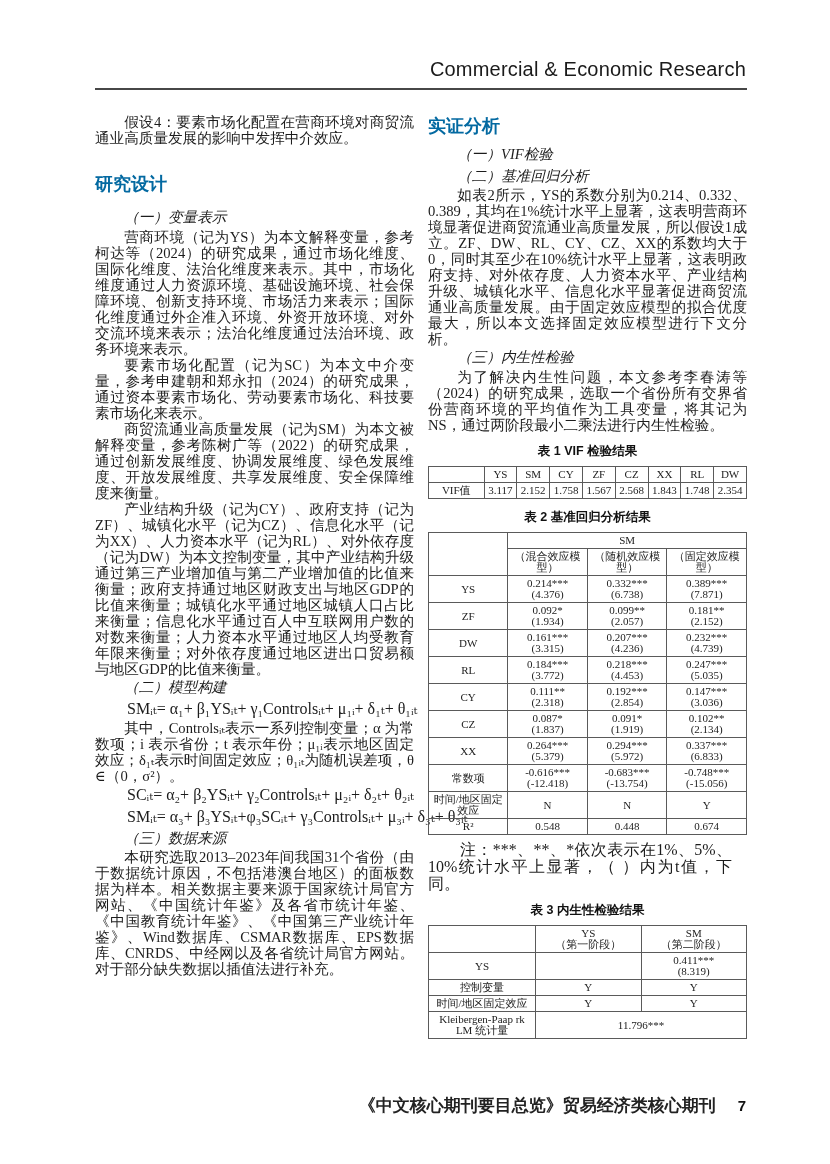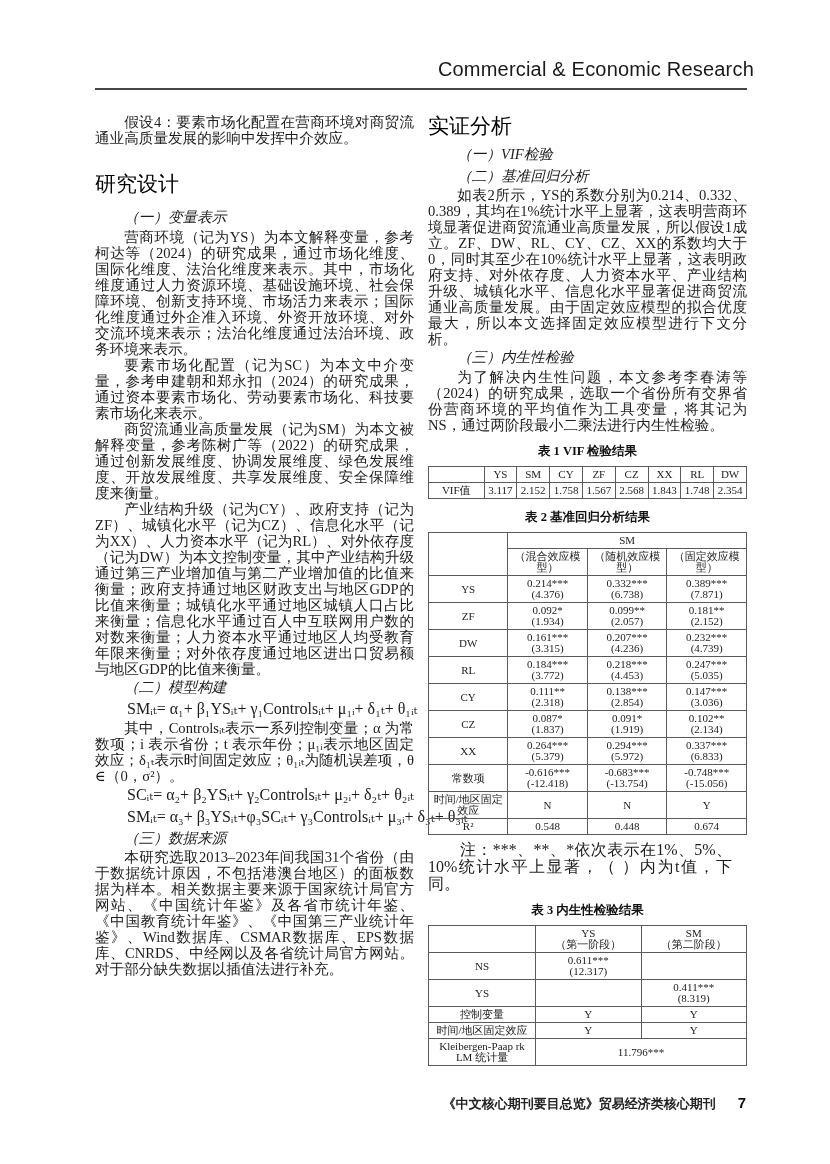--- a/index.html
+++ b/index.html
@@ -1,45 +1,45 @@
 <!DOCTYPE html>
 <html><head>
 <meta charset="utf-8">
 <style>
   html,body{margin:0;padding:0;background:#fff;}
   .page{position:relative;width:830px;height:1164px;background:#fff;overflow:hidden;
         font-family:"Liberation Serif","DejaVu Serif",serif;color:#1c1c1c;}
   
-  .journal-title{position:absolute;top:58px;right:76px;font-family:"Liberation Sans","DejaVu Sans",sans-serif;
+  .journal-title{position:absolute;top:58px;right:84px;font-family:"Liberation Sans","DejaVu Sans",sans-serif;
         font-size:20px;color:#1a1a1a;letter-spacing:.2px;}
   .header-rule{position:absolute;top:88px;left:95px;width:652px;height:2px;background:#474747;}
   
   .content{position:absolute;left:95px;top:114px;width:652px;display:flex;gap:14px;}
   .col{width:319px;}
   .body-p{margin:0;font-size:14.6px;line-height:16px;text-align:justify;text-indent:2em;}
-  .sec-title{margin:0;font-family:"Liberation Sans","DejaVu Sans",sans-serif;font-weight:normal;
-        font-size:21px;line-height:24px;color:#000000;}
+  .sec-title{margin:0;font-family:"Liberation Sans","DejaVu Sans",sans-serif;font-weight:bold;
+        font-size:18px;line-height:24px;color:#0369a1;}
   .left .sec-title{margin:26px 0 11px 0;}
   .right .sec-title{margin:0 0 6px 0;}
   .sub-title{margin:0;font-size:14.6px;line-height:21.7px;font-style:italic;text-indent:2em;}
   .equation{margin:0;font-size:16px;line-height:21.7px;text-indent:2em;white-space:nowrap;}
   
-  .tbl-caption{margin:10px 0 6px 0;text-align:center;font-family:Liberation Serif, serif;
+  .tbl-caption{margin:10px 0 6px 0;text-align:center;font-family:Liberation Sans, sans-serif;
         font-weight:bold;font-size:12.5px;color:#111;}
   table{border-collapse:collapse;width:100%;table-layout:fixed;
         font-size:11px;line-height:11px;color:#222;}
   th,td{border:1px solid #5a5a5a;text-align:center;vertical-align:middle;padding:2px 1px;
         font-weight:normal;overflow:hidden;}
   td div{line-height:11px;}
   .tbl-note{margin:6px 15px 0 0;font-size:16px;line-height:17px;
         text-align:justify;text-indent:2em;}
   
   .page-footer{position:absolute;top:1094px;right:84px;display:flex;align-items:baseline;
         font-family:"Liberation Sans","DejaVu Sans",sans-serif;font-weight:bold;}
-  .footer-text{font-size:13px;color:#222;}
+  .footer-text{font-size:17px;color:#222;}
   .page-number{font-size:15px;margin-left:22px;color:#111;}
 </style>
 </head>
 <body>
 
 <div class="page">
 
   <div class="journal-title">Commercial &amp; Economic Research</div>
   <div class="header-rule"></div>
 
@@ -170,21 +170,21 @@
                 <div>(5.035)</div>
               </td>
             </tr>
             <tr>
               <td>CY</td>
               <td>
                 <div>0.111**</div>
                 <div>(2.318)</div>
               </td>
               <td>
-                <div>0.138***</div>
+                <div>0.192***</div>
                 <div>(2.854)</div>
               </td>
               <td>
                 <div>0.147***</div>
                 <div>(3.036)</div>
               </td>
             </tr>
             <tr>
               <td>CZ</td>
               <td>
@@ -266,31 +266,20 @@
               <th style="width:33%">
                 <div>YS</div>
                 <div>（第一阶段）</div>
               </th>
               <th style="width:33%">
                 <div>SM</div>
                 <div>（第二阶段）</div>
               </th>
             </tr>
             <tr>
-              <td>NS</td>
-              <td>
-                <div>0.611***</div>
-                <div>(12.317)</div>
-              </td>
-              <td>
-                <div>&nbsp;</div>
-                <div>&nbsp;</div>
-              </td>
-            </tr>
-            <tr>
               <td>YS</td>
               <td>
                 <div>&nbsp;</div>
                 <div>&nbsp;</div>
               </td>
               <td>
                 <div>0.411***</div>
                 <div>(8.319)</div>
               </td>
             </tr>

